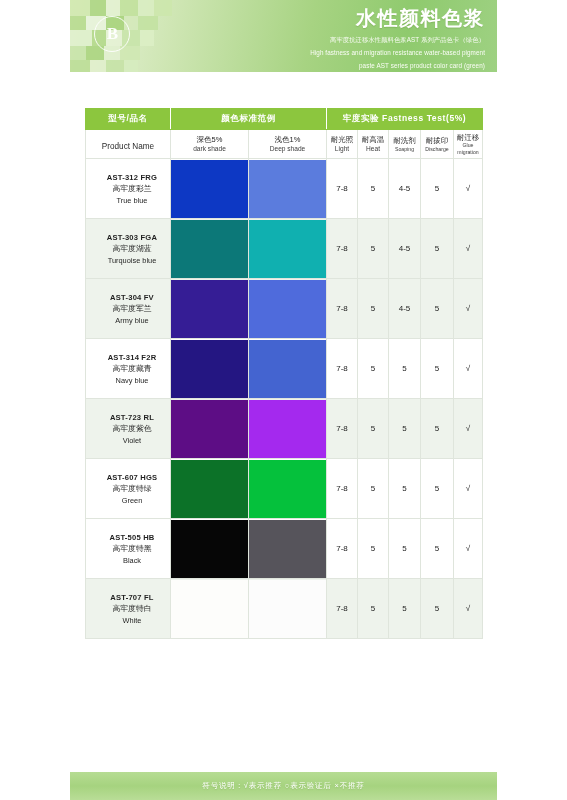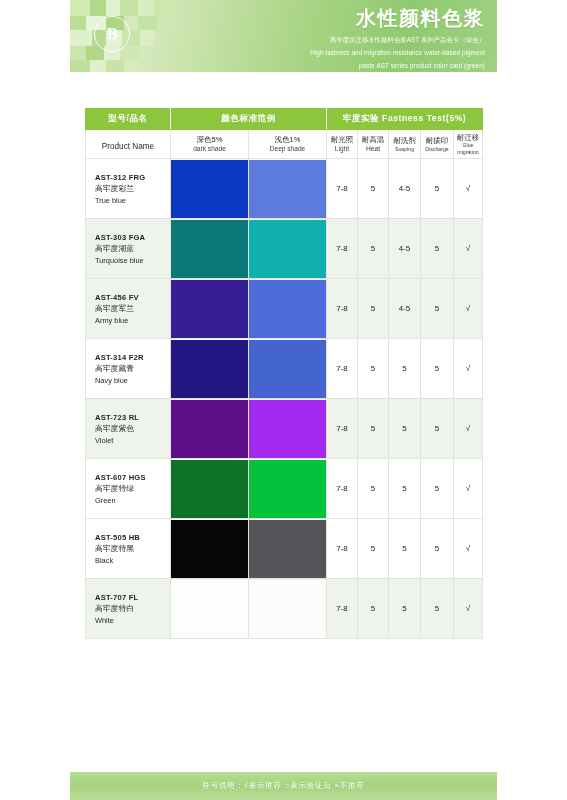--- a/index.html
+++ b/index.html
@@ -64,21 +64,21 @@
   }
   .sub-cn{font-size:7.5px;color:#262626;display:block;line-height:1.25;}
   .sub-en{font-size:6.6px;color:#3c3c3c;display:block;line-height:1.25;}
   .sub-en.tiny{font-size:5.2px;}
   .pname{font-size:8.2px;color:#2b2b2b;}
 
   tbody tr{height:60px;}
   tbody tr.alt td{background:#eef3ec;}
   tbody tr td{background:#ffffff;}
   td.code{
-    padding-left:9px;font-size:7.6px;color:#1f1f1f;line-height:1.5;text-align:left;
+    padding-left:9px;font-size:7.6px;color:#1f1f1f;line-height:1.5;text-align:center;
   }
   td.code .c1{font-weight:bold;font-size:7.6px;letter-spacing:.2px;display:block;}
   td.code .c2{font-size:7.8px;display:block;}
   td.code .c3{font-size:7.4px;display:block;}
   td.swatch{padding:0;}
   .chip{width:100%;height:58px;display:block;}
   td.val{
     text-align:center;font-size:8px;color:#1d1d1d;
   }
   col.c-name{width:85px;}
@@ -231,21 +231,21 @@
               <span class="chip" style="background: rgb(16, 176, 176);"></span>
             </td>
             <td class="val">7-8</td>
             <td class="val">5</td>
             <td class="val">4-5</td>
             <td class="val">5</td>
             <td class="val">√</td>
           </tr>
           <tr class="alt">
             <td class="code">
-              <span class="c1">AST-456 FV</span>
+              <span class="c1">AST-304 FV</span>
               <span class="c2">高牢度军兰</span>
               <span class="c3">Army blue</span>
             </td>
             <td class="swatch">
               <span class="chip" style="background: rgb(53, 29, 149);"></span>
             </td>
             <td class="swatch">
               <span class="chip" style="background: rgb(79, 107, 220);"></span>
             </td>
             <td class="val">7-8</td>

